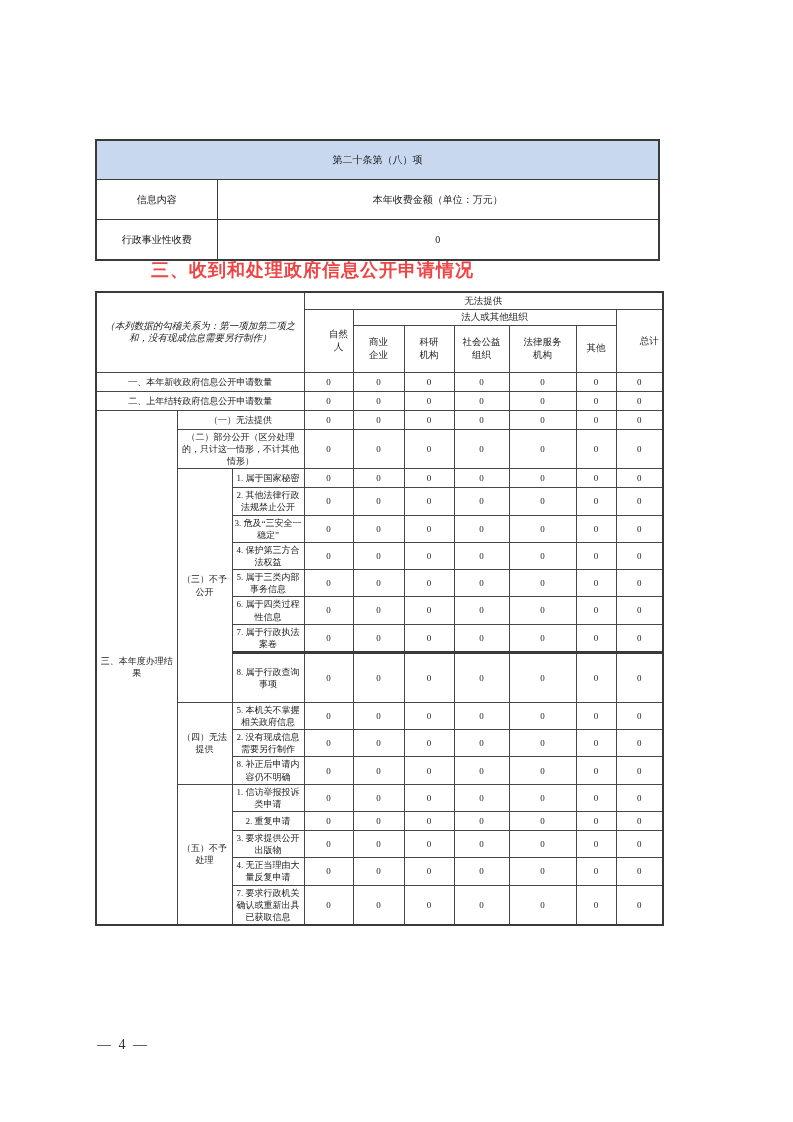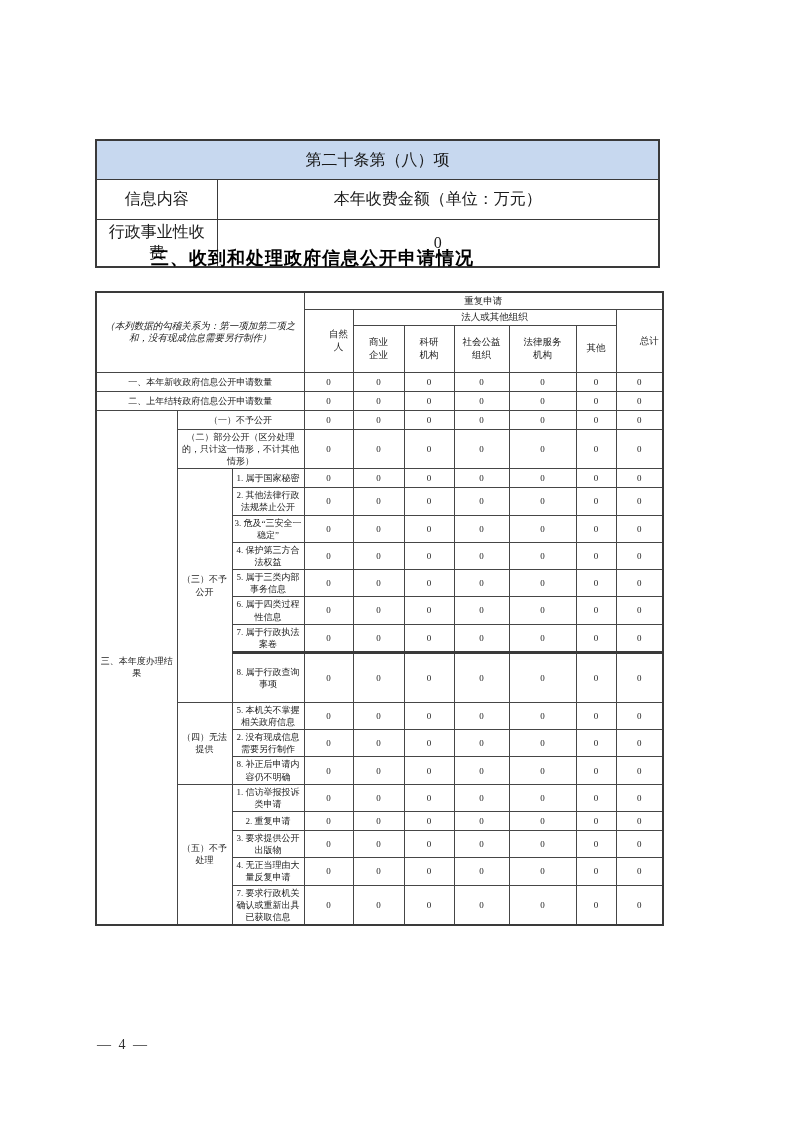--- a/index.html
+++ b/index.html
@@ -8,32 +8,32 @@
     font-family:"Liberation Serif", serif; color:#1a1a1a; overflow:hidden;
   }
 
   
   .fee-table {
     position:absolute; left:95px; top:139px; width:563px;
     border-collapse:collapse; table-layout:fixed; border:2px solid #3a3a3a;
   }
   .fee-table td {
     border:1px solid #3a3a3a; text-align:center; vertical-align:middle;
-    font-size:16px; padding:2px 4px;
+    font-size:10px; padding:2px 4px;
   }
   .fee-title-cell { height:34px; font-size:10.5px; }
   .fee-label { height:35px; font-size:10px; }
   .fee-val { font-size:10px; }
   .fee-zero { font-size:16px; }
 
   
   .heading {
-    position:absolute; left:95px; top:246px; width:567px;
+    position:absolute; left:95px; top:258px; width:567px;
     font-family:"Liberation Sans", sans-serif; font-weight:bold;
-    font-size:18px; color:#000000; padding-left:56px; letter-spacing:1px;
+    font-size:18px; color:#ef4444; padding-left:56px; letter-spacing:1px;
   }
 
   
   .req-table {
     position:absolute; left:95px; top:291px; width:567px;
     border-collapse:collapse; table-layout:fixed; border:2px solid #3a3a3a;
   }
   .req-table th, .req-table td {
     border:1px solid #464646; text-align:center; vertical-align:middle;
     font-weight:normal; font-size:9px; line-height:1.35; padding:1px 2px;
@@ -98,21 +98,21 @@
         <col style="width:51px">
         <col style="width:50px">
       <col style="width:55px">
         <col style="width:67px">
         <col style="width:40px">
       <col style="width:47px">
     </colgroup>
     <thead>
       <tr class="hr1">
         <th rowspan="3" colspan="3" class="note-cell">（本列数据的勾稽关系为：第一项加第二项之和，没有现成信息需要另行制作）</th>
-        <th colspan="7">重复申请</th>
+        <th colspan="7">无法提供</th>
       </tr>
       <tr class="hr2">
         <th rowspan="2">自然人</th>
         <th colspan="5">法人或其他组织</th>
         <th rowspan="2">总计</th>
       </tr>
       <tr class="hr3">
         <th>商业
 企业</th>
         <th>科研
@@ -140,21 +140,21 @@
           <td class="num">0</td>
           <td class="num">0</td>
           <td class="num">0</td>
           <td class="num">0</td>
           <td class="num">0</td>
           <td class="num">0</td>
           <td class="num">0</td>
         </tr>
         <tr>
           <td class="outer-label" rowspan="18">三、本年度办理结果</td>
-          <td class="mid-wide" colspan="2">（一）不予公开</td>
+          <td class="mid-wide" colspan="2">（一）无法提供</td>
           <td class="num">0</td>
           <td class="num">0</td>
           <td class="num">0</td>
           <td class="num">0</td>
           <td class="num">0</td>
           <td class="num">0</td>
           <td class="num">0</td>
         </tr>
         <tr>
           <td class="mid-wide" colspan="2">（二）部分公开（区分处理的，只计这一情形，不计其他情形）</td>

